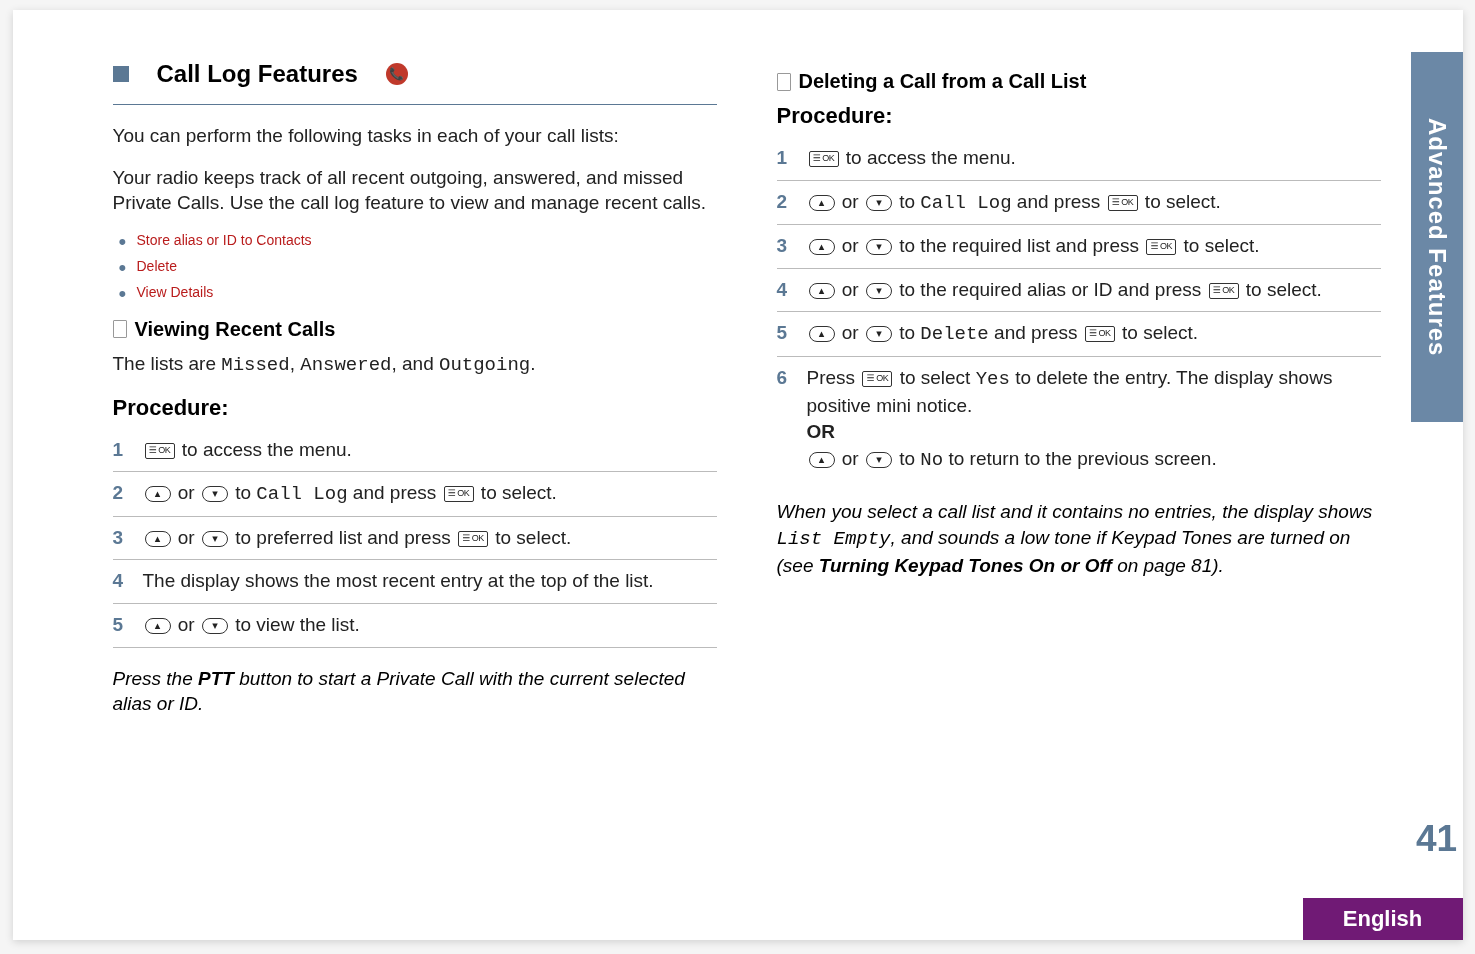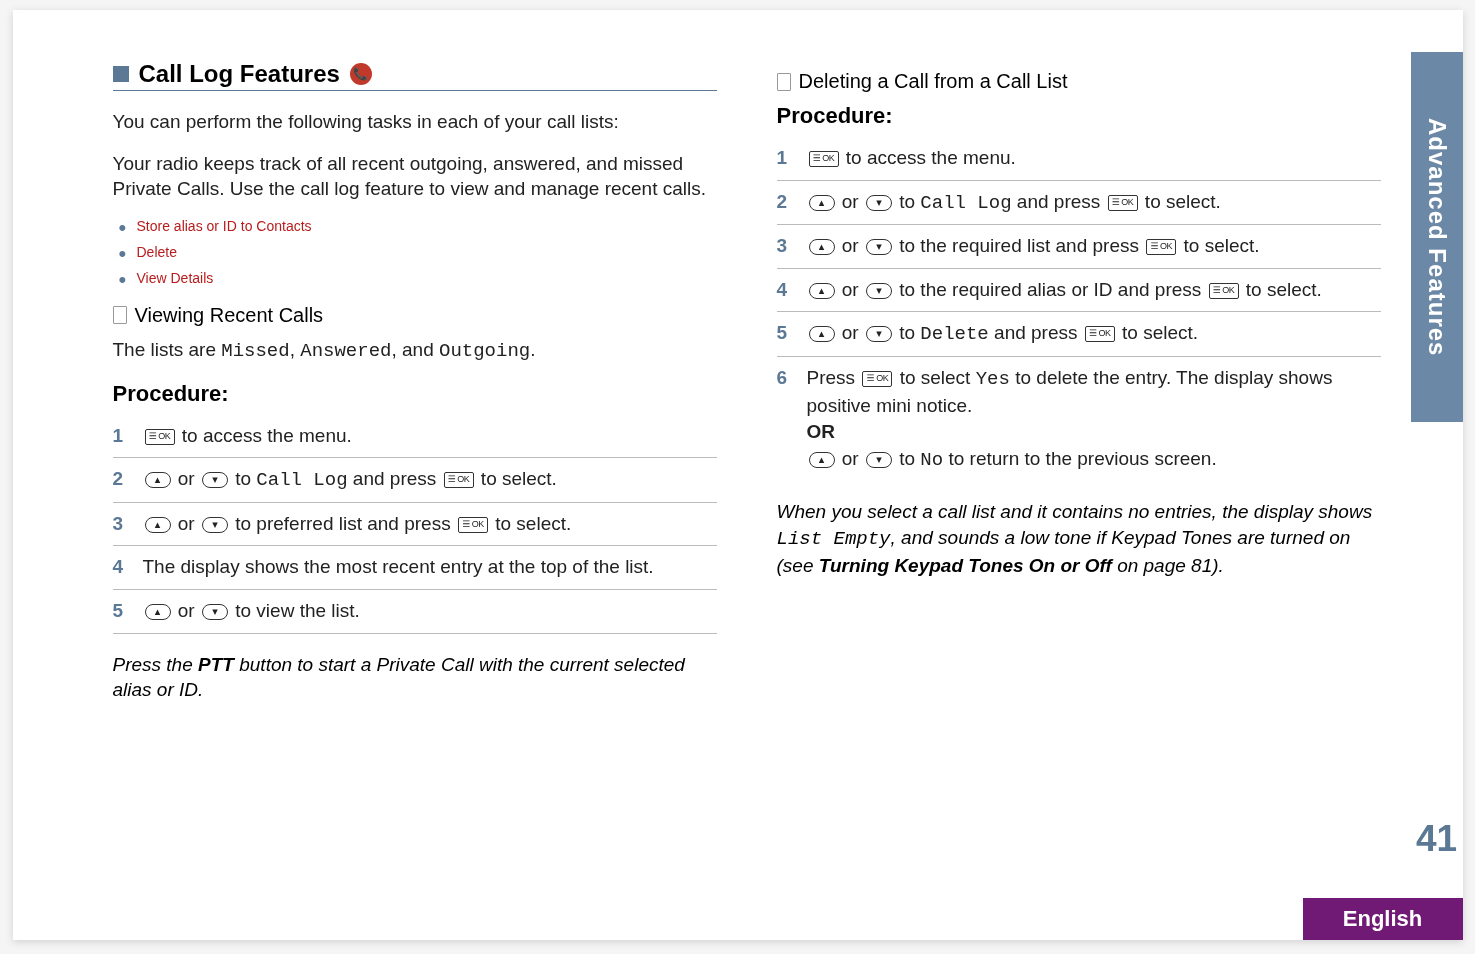--- a/index.html
+++ b/index.html
@@ -27,23 +27,23 @@
     padding: 50px 30px 20px 100px;
     gap: 60px;
   }
   .col {
     flex: 1;
     min-width: 0;
   }
   .section-heading {
     display: flex;
     align-items: center;
-    gap: 10px;
+    gap: 28px;
     border-bottom: 1px solid #5b7894;
-    padding-bottom: 2px;
+    padding-bottom: 16px;
     margin-bottom: 18px;
   }
   .section-heading .square {
     width: 16px;
     height: 16px;
     background: #5b7894;
   }
   .section-heading h2 {
     font-size: 24px;
     font-weight: bold;
@@ -95,21 +95,21 @@
   }
   .sub-heading .doc-icon {
     width: 14px;
     height: 18px;
     border: 1px solid #999;
     border-radius: 1px;
     position: relative;
   }
   .sub-heading h3 {
     font-size: 20px;
-    font-weight: normal;
+    font-weight: bold;
     text-align: right;
   }
   .proc-label {
     font-size: 22px;
     font-weight: bold;
     margin: 10px 0 8px 0;
   }
   .steps { }
   .step {
     display: flex;

